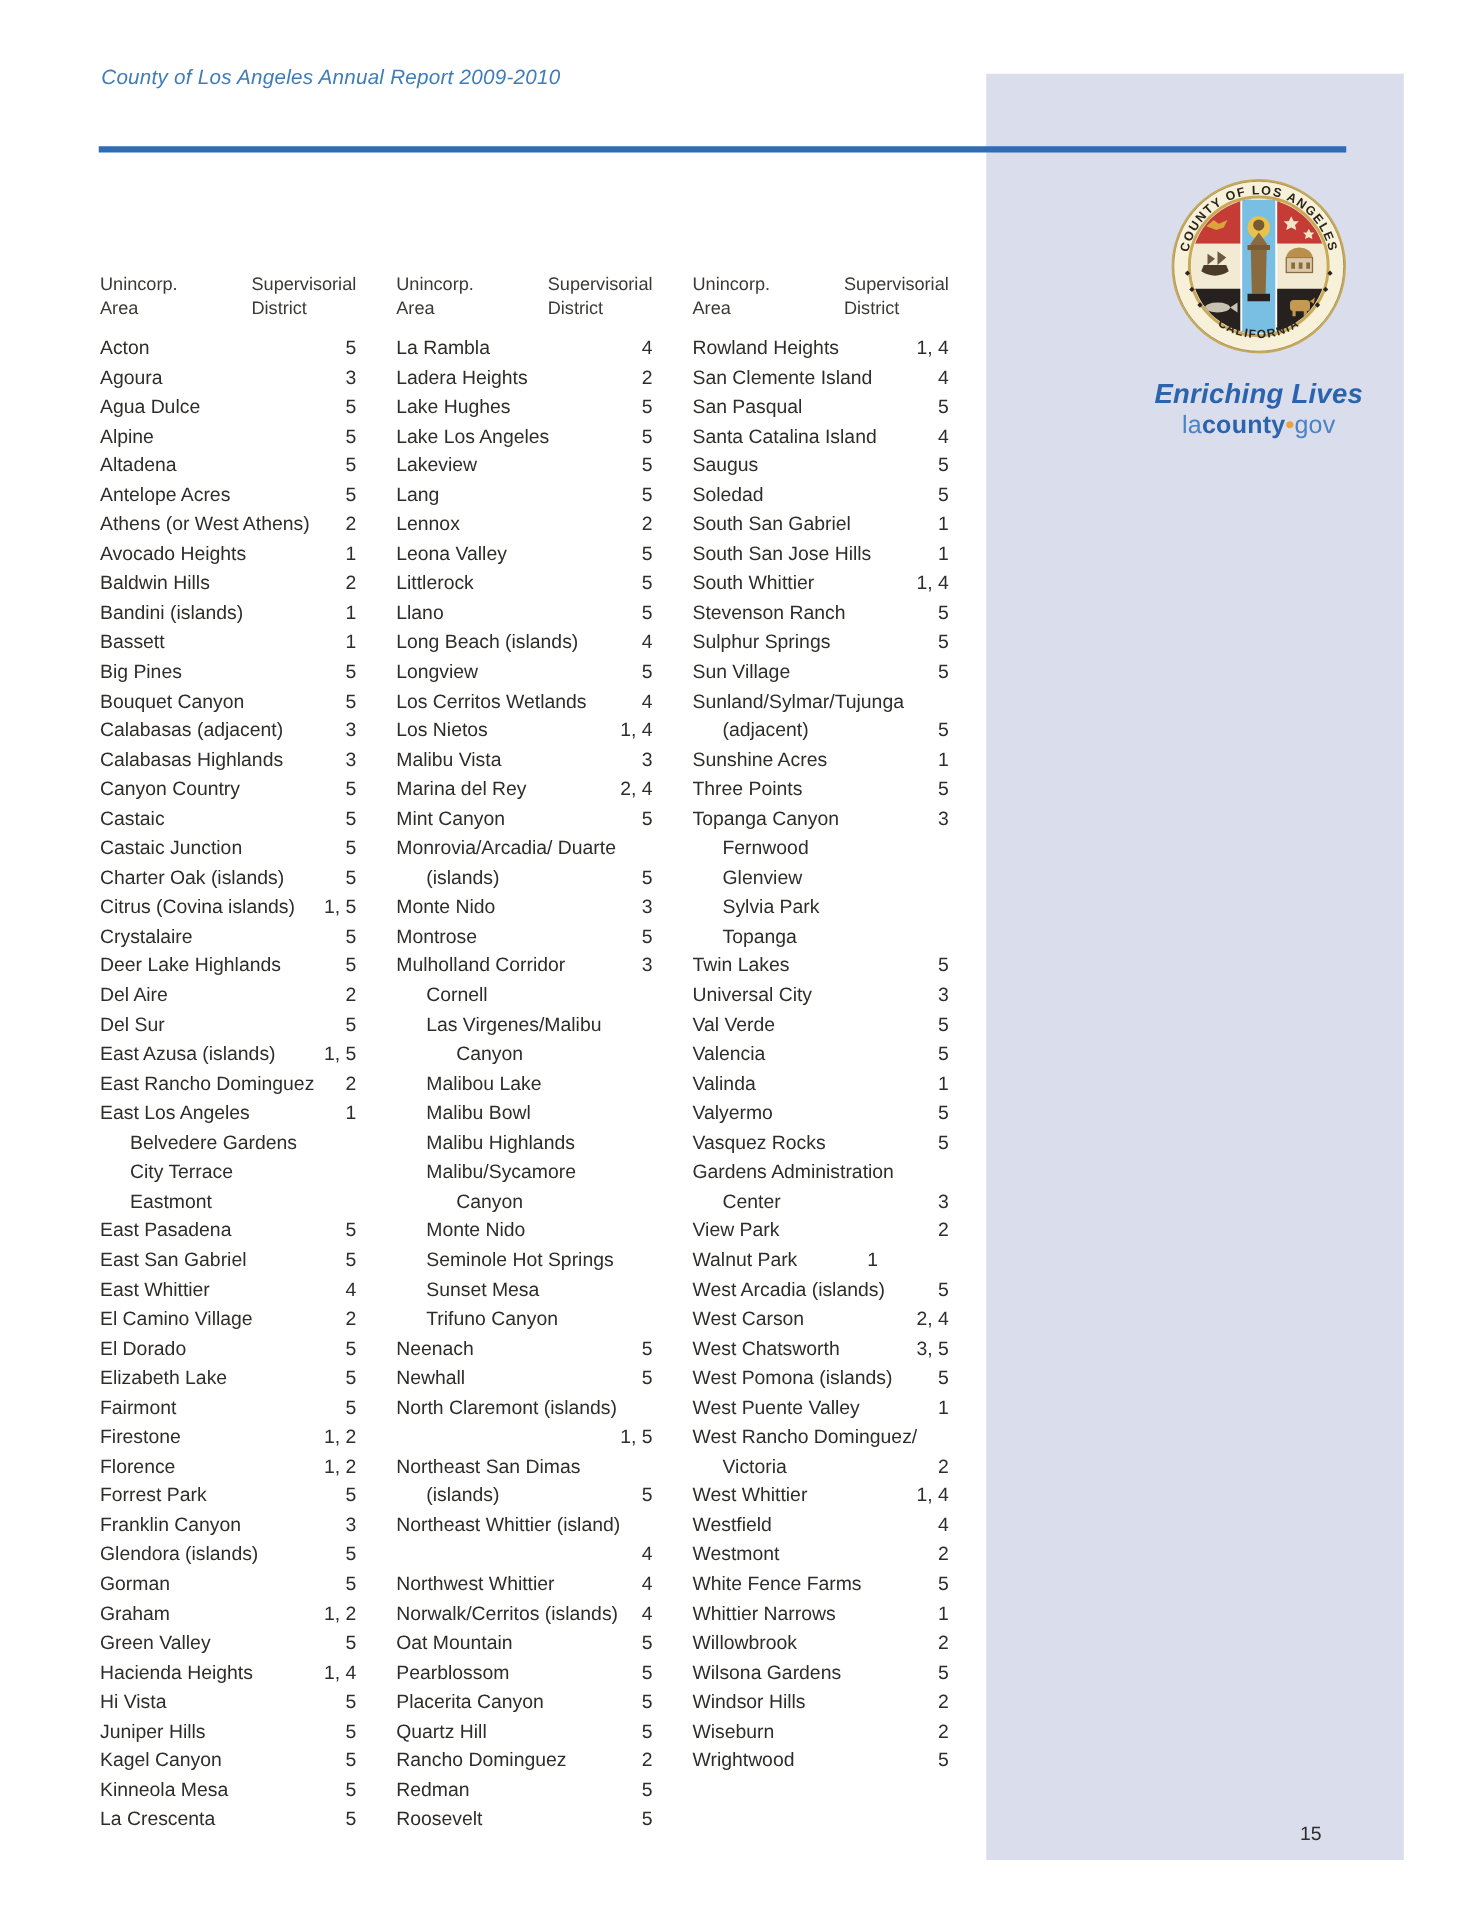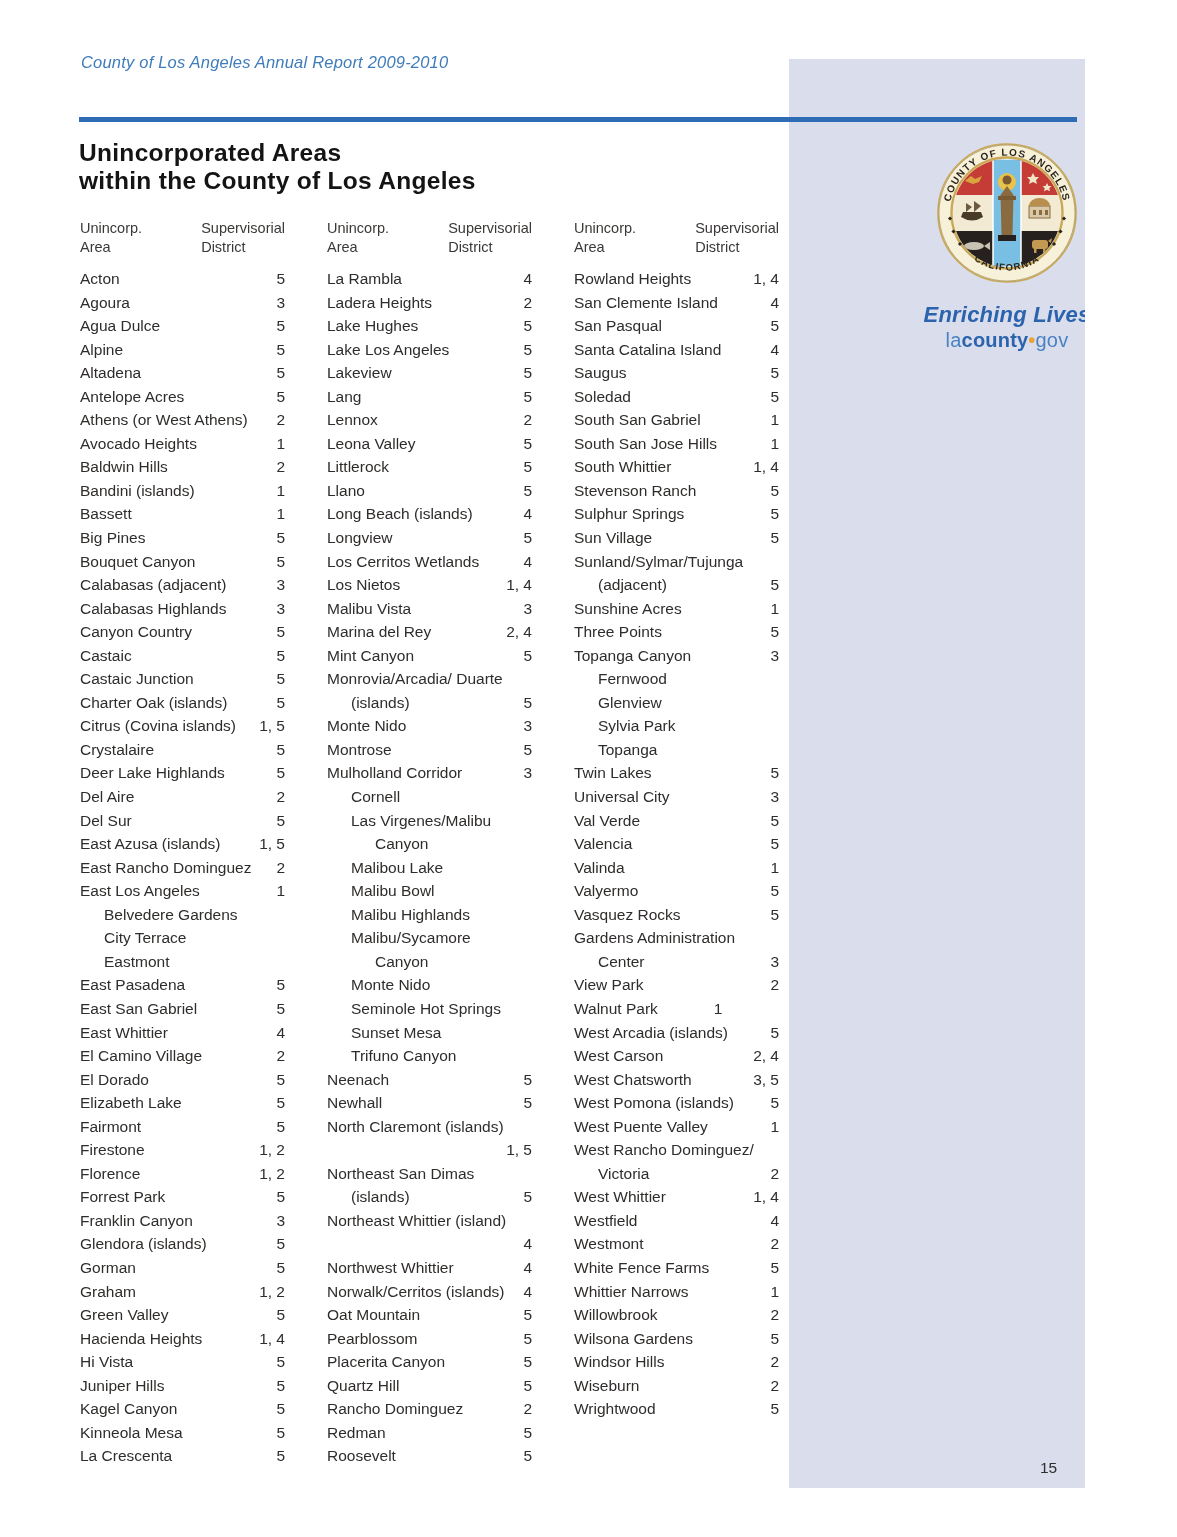--- a/index.html
+++ b/index.html
@@ -1,26 +1,26 @@
 <!DOCTYPE html>
 <html><head>
 <meta charset="utf-8">
 <style>
   html,body{margin:0;padding:0;background:#ffffff;}
   body{width:1177px;height:1537px;position:relative;font-family:"Liberation Sans",sans-serif;color:#2f2d2b;}
-  .page{position:absolute;left:0;top:0;width:1085px;height:1537px;background:#ffffff;overflow:hidden;}
+  .page{position:absolute;left:0;top:0;width:1177px;height:1537px;background:#ffffff;overflow:hidden;}
 
   .sidebar{position:absolute;left:789px;top:59px;width:334px;height:1429px;background:#d9ddec;}
   .rule{position:absolute;left:79px;top:117px;width:998px;height:5px;background:#2e6cb5;}
 
   .doc-header{position:absolute;left:81px;top:53px;font-size:16.5px;font-style:italic;color:#3f7cba;letter-spacing:0.2px;}
 
   .title{position:absolute;left:79px;top:139px;font-size:24.5px;font-weight:bold;color:#141414;line-height:28px;letter-spacing:0.3px;}
 
-  .cols{position:absolute;left:80px;top:219px;display:flex;gap:42px;}
+  .cols{position:absolute;left:80px;top:219px;display:flex;gap:32px;}
   .col{width:205px;}
   .col-head{display:flex;justify-content:space-between;font-size:14.5px;line-height:18.5px;color:#3a3937;margin-bottom:11px;}
   .col-head span{white-space:pre-line;}
   .col-head .dist{text-align:left;}
   .rows{font-size:15.5px;color:#2f2d2b;}
   .row{display:flex;height:23.55px;line-height:23.55px;align-items:baseline;}
   .row .n{flex:1 1 auto;white-space:pre;overflow:visible;}
   .row .d{white-space:pre;text-align:right;}
   .row .n.ind1{padding-left:24px;}
   .row .n.ind2{padding-left:48px;}
@@ -39,24 +39,20 @@
 </head>
 <body>
 
 <div class="page">
 
   <div class="sidebar"></div>
   <div class="rule"></div>
 
   <div class="doc-header">County of Los Angeles Annual Report 2009-2010</div>
 
-  <div class="title">
-    <div>Unincorporated Areas</div>
-    <div>within the County of Los Angeles</div>
-  </div>
 
   <div class="cols">
     <div class="col">
       <div class="col-head">
         <span class="area">Unincorp.
 Area</span>
         <span class="dist">Supervisorial
 District</span>
       </div>
       <div class="rows">

